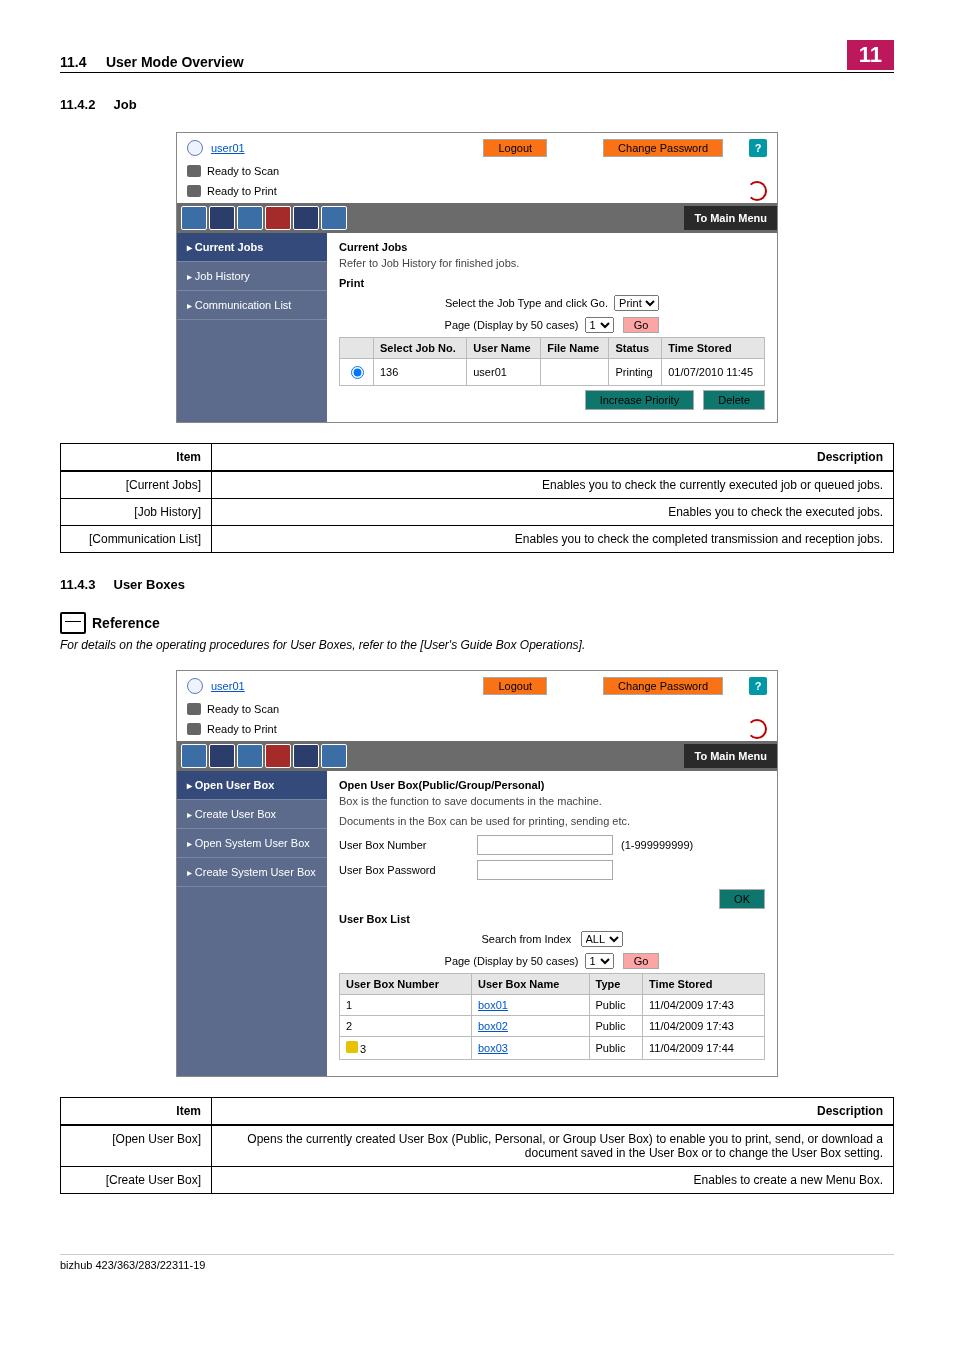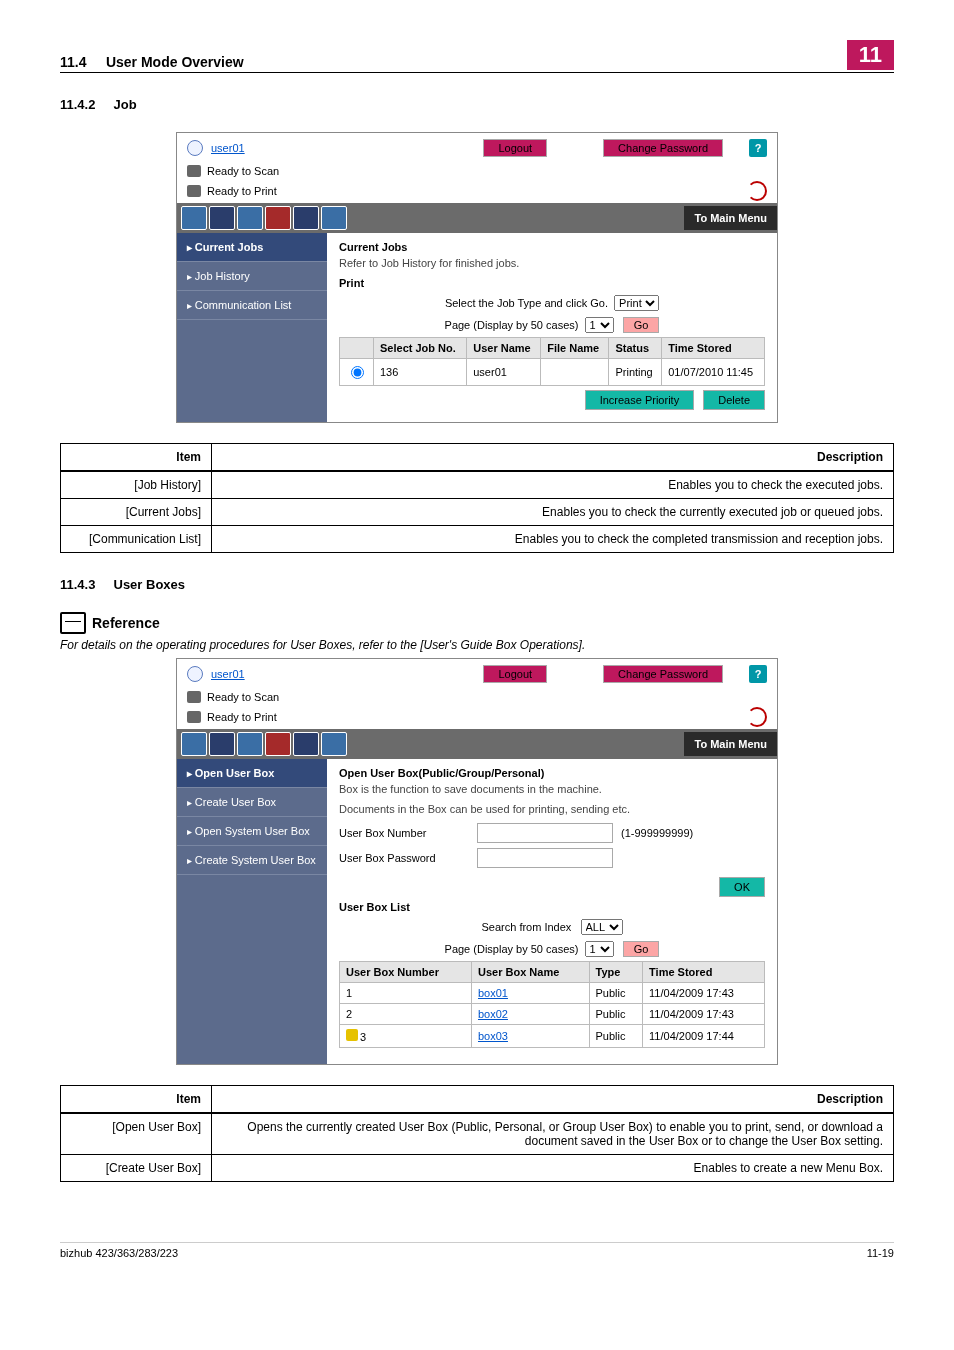--- a/index.html
+++ b/index.html
@@ -5,21 +5,21 @@
 html,body{margin:0;padding:0;font-family:Arial,Helvetica,sans-serif;color:#000;background:#fff}
 .page{width:954px;margin:0 auto;padding:40px 60px 30px;box-sizing:border-box}
 .hdr-row{display:flex;justify-content:space-between;align-items:flex-end;border-bottom:1px solid #000;padding-bottom:2px}
 .hdr-left{font-weight:bold;font-size:14px}
 .chap-badge{background:#be185d;color:#fff;font-size:22px;font-weight:bold;padding:2px 12px}
 .sec-title{font-weight:bold;font-size:13px;margin:24px 0 20px}
 .shot{border:1px solid #888;width:600px;margin:0 auto;font-size:11px}
 .shot .top{display:flex;align-items:center;padding:6px 10px;gap:8px}
 .user-ico{width:14px;height:14px;border-radius:50%;border:1px solid #5a7bbf;background:#eef3ff;display:inline-block}
 .user-lnk{color:#0055cc;text-decoration:underline}
-.logout,.cpw{border:1px solid #a9a9a9;background:#be185d;padding:2px 14px;font-size:11px}
+.logout,.cpw{border:1px solid #a9a9a9;background:#f97316;padding:2px 14px;font-size:11px}
 .help{width:18px;height:18px;background:#0097a7;color:#fff;display:flex;align-items:center;justify-content:center;font-weight:bold;border-radius:2px}
 .refresh{width:16px;height:16px;border:2px solid #b00;border-left-color:transparent;border-radius:50%;position:relative}
 .ready{display:flex;align-items:center;gap:6px;padding:2px 10px}
 .rd-ico{width:14px;height:12px;background:#666;display:inline-block;border-radius:2px}
 .barrow{display:flex;align-items:center;background:#6b6b6b;height:30px}
 .barrow .tabs{display:flex;gap:2px;padding:0 4px}
 .barrow .tico{width:24px;height:22px;background:#3a6ea5;border:1px solid #fff;border-radius:2px}
 .barrow .tico:nth-child(2),.barrow .tico:nth-child(4),.barrow .tico:nth-child(5){background:#2a3d6b}
 .barrow .tico:nth-child(4){background:#a52a2a}
 .tomain{margin-left:auto;color:#fff;font-weight:bold;background:#2a2a2a;padding:6px 10px;font-size:11px}
@@ -33,34 +33,34 @@
 .body .inst{color:#444;margin-bottom:8px}
 .body .bold{font-weight:bold;margin:8px 0 6px}
 .ctrls{text-align:center;margin:6px 0 4px}
 select{font-size:11px}
 .go{border:1px solid #a9a9a9;background:#fca5a5;padding:1px 10px;font-size:11px}
 .tbl{border-collapse:collapse;width:100%;font-size:11px}
 .tbl th,.tbl td{border:1px solid #bbb;padding:4px 6px;text-align:left}
 .tbl th{background:#e5e5e5}
 .boxlink{color:#0055cc;text-decoration:underline}
 .btm{text-align:right;padding:8px 0 0}
-.btn{border:1px solid #a9a9a9;background:#14b8a6;padding:3px 14px;margin-left:6px;font-size:11px}
+.btn{border:1px solid #a9a9a9;background:#0f766e;padding:3px 14px;margin-left:6px;font-size:11px}
 .desc-tbl{border-collapse:collapse;width:100%;margin:20px 0;font-size:12px}
 .desc-tbl th,.desc-tbl td{border:1px solid #000;padding:6px 10px;text-align:right;vertical-align:top}
 .desc-tbl th{border-bottom:2px solid #000}
 .desc-tbl td:first-child{width:130px}
 .ref-row{display:flex;align-items:center;gap:6px;font-weight:bold;font-size:14px;margin-top:10px}
 .ref-ico{width:22px;height:18px;border:2px solid #000;border-radius:2px;position:relative}
 .ref-ico::after{content:"";position:absolute;left:3px;right:3px;top:40%;border-top:1px solid #000}
-.ref-txt{font-style:italic;font-size:12px;margin:4px 0 6px}
+.ref-txt{font-style:italic;font-size:12px;margin:4px 0 18px}
 .fld{display:flex;align-items:center;gap:8px;margin:5px 0}
 .fld label{width:130px}
 .fld input[type=text],.fld input[type=password]{border:1px solid #a9a9a9;height:16px;width:130px}
 .lock{width:12px;height:12px;background:#e6c200;display:inline-block;border-radius:2px;margin-right:2px}
-.ftr{display:flex;justify-content:space-between;font-size:11px;margin-top:60px;padding-top:4px;border-top:1px solid #ccc}
+.ftr{display:flex;font-size:11px;margin-top:60px;padding-top:4px;border-top:1px solid #ccc}
 </style>
 </head>
 <body>
 
 <div class="page">
   <div class="hdr-row">
     <div class="hdr-left">
       <span>11.4</span>
       &nbsp;&nbsp;&nbsp;
       <span>User Mode Overview</span>
@@ -153,26 +153,26 @@
     </div>
   </div>
 
   <table class="desc-tbl">
     <tbody>
         <tr>
           <th>Item</th>
           <th>Description</th>
         </tr>
     <tr>
+          <td>[Current Jobs]</td>
+          <td>Enables you to check the currently executed job or queued jobs.</td>
+        </tr>
+    <tr>
           <td>[Job History]</td>
           <td>Enables you to check the executed jobs.</td>
-        </tr>
-    <tr>
-          <td>[Current Jobs]</td>
-          <td>Enables you to check the currently executed job or queued jobs.</td>
         </tr>
     <tr>
           <td>[Communication List]</td>
           <td>Enables you to check the completed transmission and reception jobs.</td>
         </tr>
   </tbody>
     </table>
 
   <div class="sec-title">
     <span>11.4.3</span>

